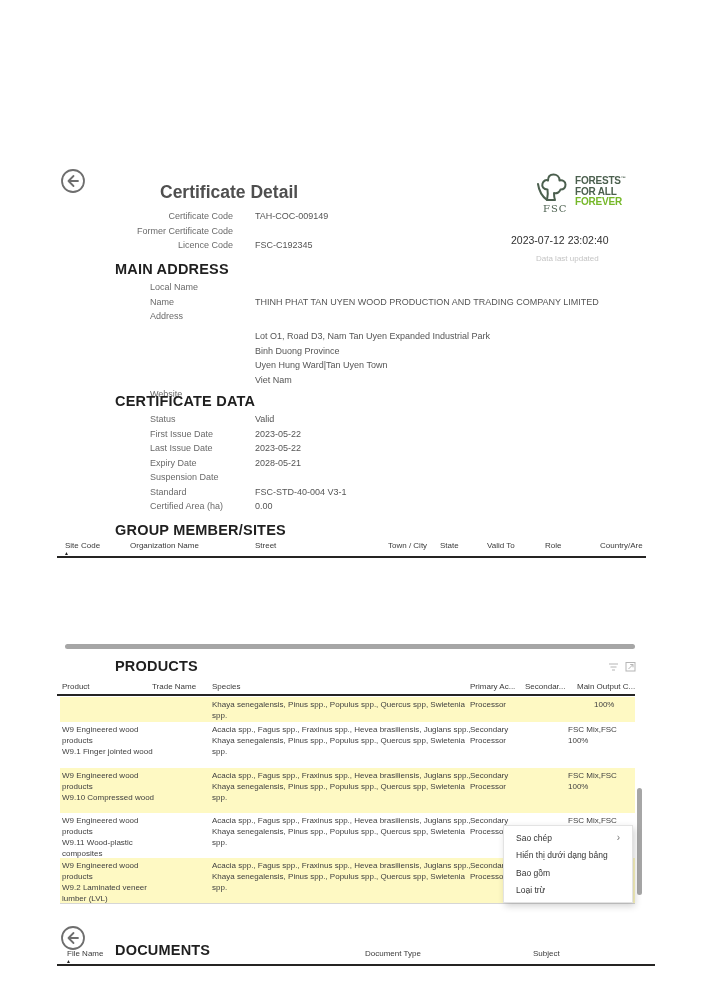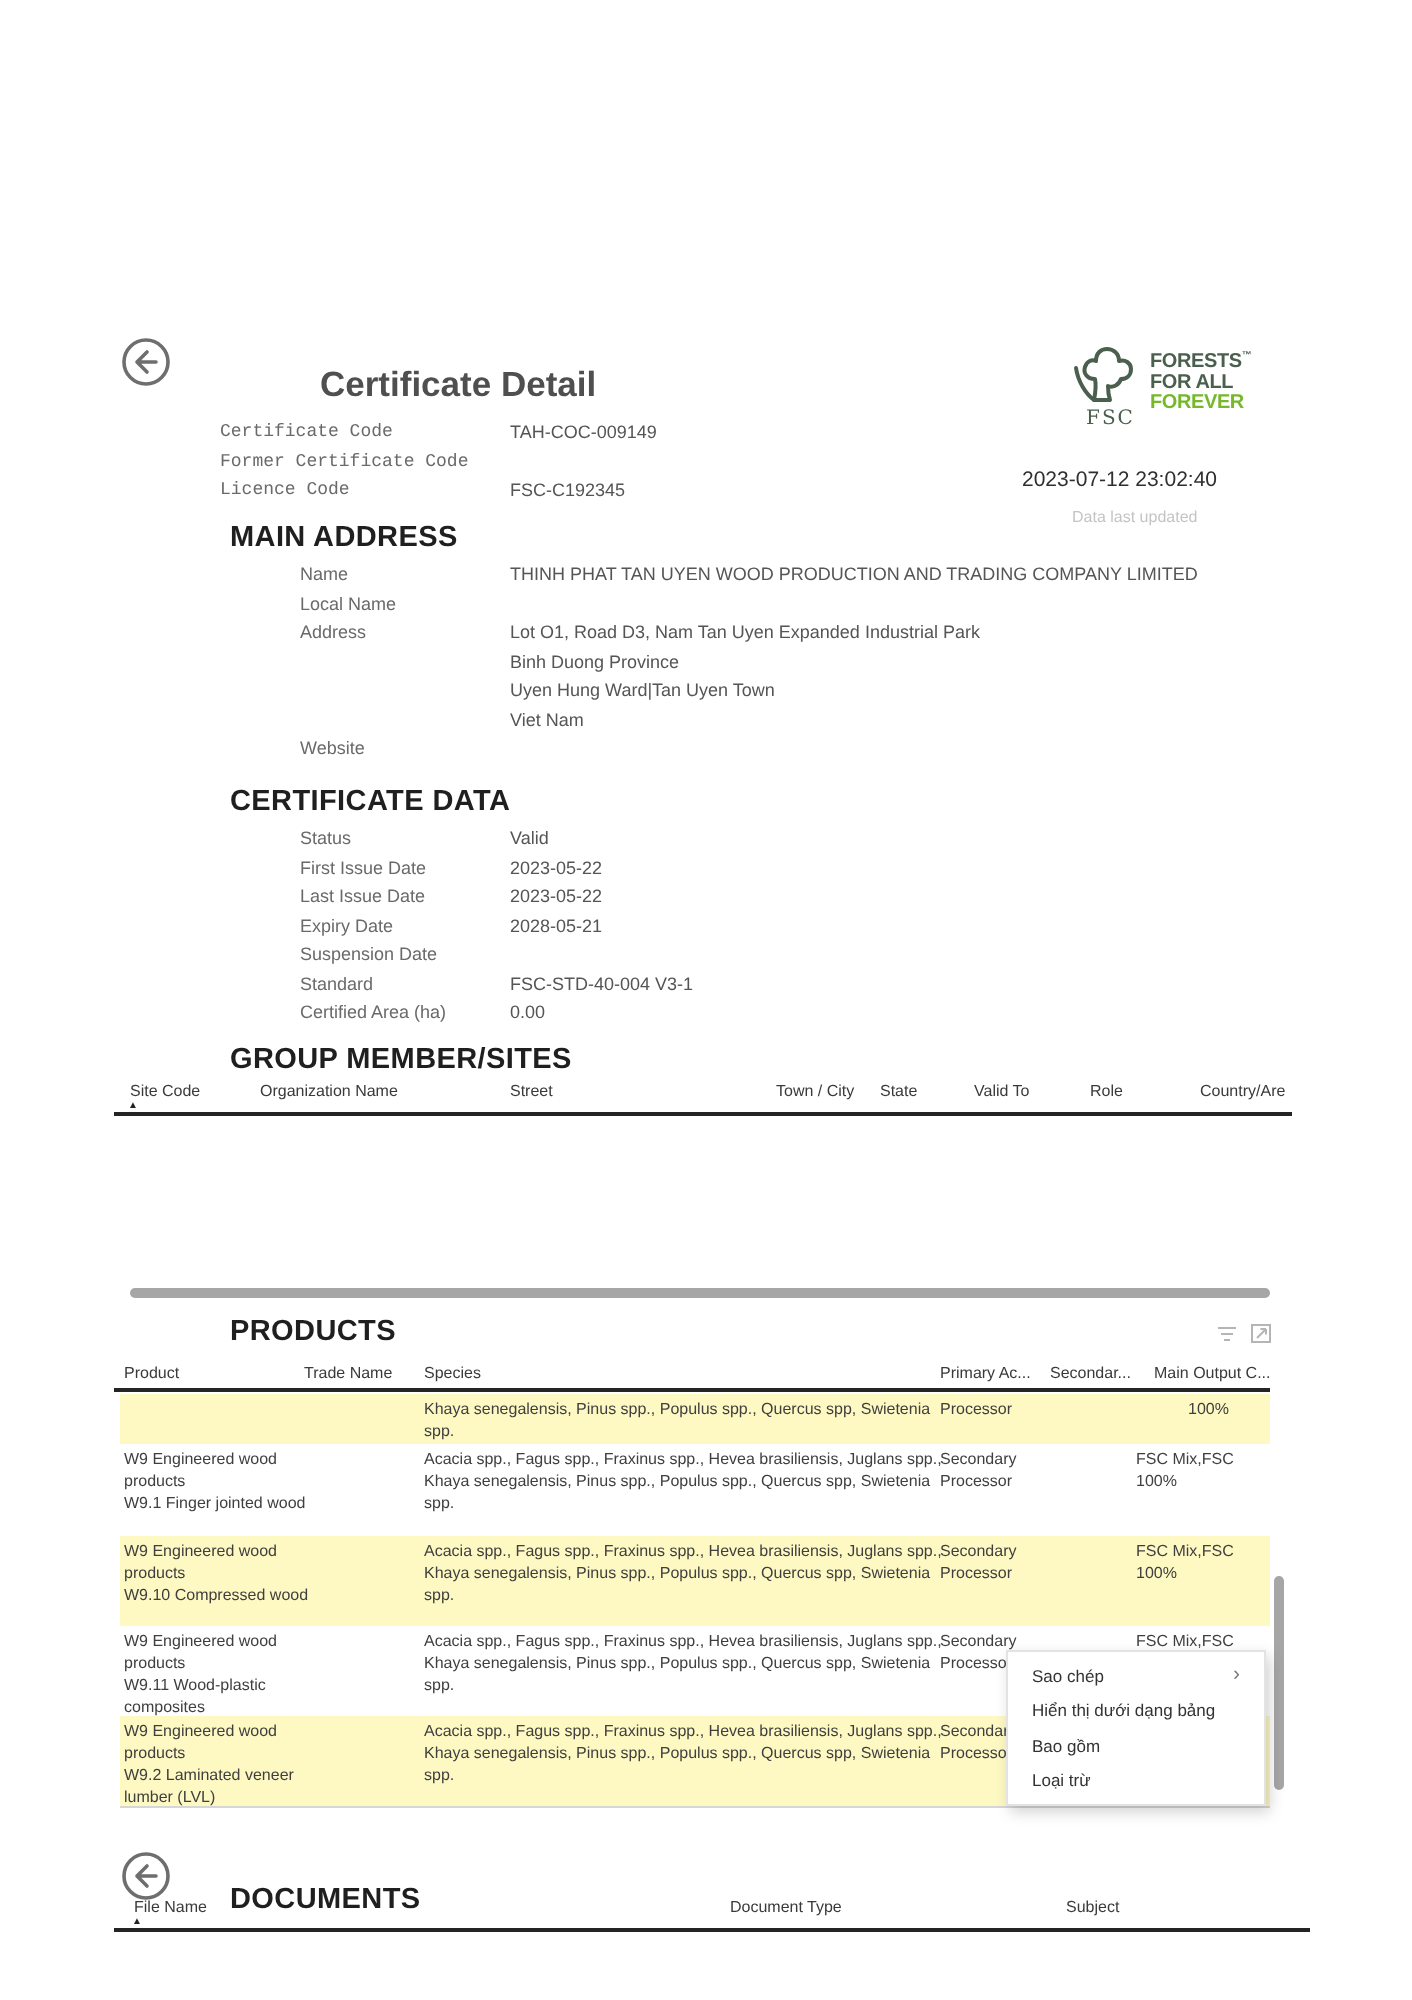--- a/index.html
+++ b/index.html
@@ -3,24 +3,24 @@
 <meta charset="utf-8">
 <style>
   html,body{margin:0;padding:0;background:#fff;}
   .page{position:relative;width:706px;height:1000px;background:#fff;overflow:hidden;
         font-family:"Liberation Sans",sans-serif;color:#444;}
   .abs{position:absolute;}
   .h1{font-size:17.5px;font-weight:bold;color:#4f4f4f;white-space:nowrap;}
   .h2{font-size:14.5px;font-weight:bold;color:#1f1f1f;letter-spacing:.2px;white-space:nowrap;}
   .back-btn{background:none;border:none;padding:0;cursor:pointer;line-height:0;}
   .frow{display:flex;line-height:14.5px;font-size:9px;}
-  .hlbl{width:123px;text-align:left;margin-right:22px;color:#6a6a6a;white-space:nowrap;font-family:Liberation Mono, monospace;}
+  .hlbl{width:123px;text-align:right;margin-right:22px;color:#6a6a6a;white-space:nowrap;}
   .llbl{width:105px;color:#6a6a6a;white-space:nowrap;}
   .fval{color:#555;white-space:nowrap;}
-  .ml{white-space:pre-line;}
+  .ml{white-space:pre-line;margin-top:20px;}
   .timestamp{font-size:10.5px;font-weight:normal;color:#2f2f2f;white-space:nowrap;}
   .ts-label{font-size:8px;color:#c4c4c4;white-space:nowrap;}
   .tagline{font-size:10px;font-weight:800;line-height:10.5px;color:#4b5f4e;letter-spacing:-.2px;}
   .tagline .light{color:#76b82a;}
   .tagline sup{font-size:5px;}
   .thead{font-size:8px;color:#3a3a3a;white-space:nowrap;}
   .rule{background:#252423;}
   .scrollbar{background:#a6a6a6;border-radius:3px;}
   .sort{font-size:5px;color:#222;line-height:5px;}
   .prow{position:absolute;left:60px;width:575px;overflow:hidden;}
@@ -83,26 +83,26 @@
       <div class="light">FOREVER</div>
     </div>
   </div>
 
   <div class="abs timestamp" style="left:511px;top:234px;">2023-07-12 23:02:40</div>
   <div class="abs ts-label" style="left:536px;top:254px;">Data last updated</div>
 
   <div class="abs h2" style="left:115px;top:261px;">MAIN ADDRESS</div>
   <div class="abs" style="left:150px;top:280px;width:520px;">
     <div class="frow">
+      <span class="llbl">Local Name</span>
+      <span class="fval"></span>
+    </div>
+    <div class="frow">
       <span class="llbl">Name</span>
       <span class="fval">THINH PHAT TAN UYEN WOOD PRODUCTION AND TRADING COMPANY LIMITED</span>
-    </div>
-    <div class="frow">
-      <span class="llbl">Local Name</span>
-      <span class="fval"></span>
     </div>
     <div class="frow">
       <span class="llbl">Address</span>
       <span class="fval ml">Lot O1, Road D3, Nam Tan Uyen Expanded Industrial Park
 Binh Duong Province
 Uyen Hung Ward|Tan Uyen Town
 Viet Nam</span>
     </div>
     <div class="frow">
       <span class="llbl">Website</span>

